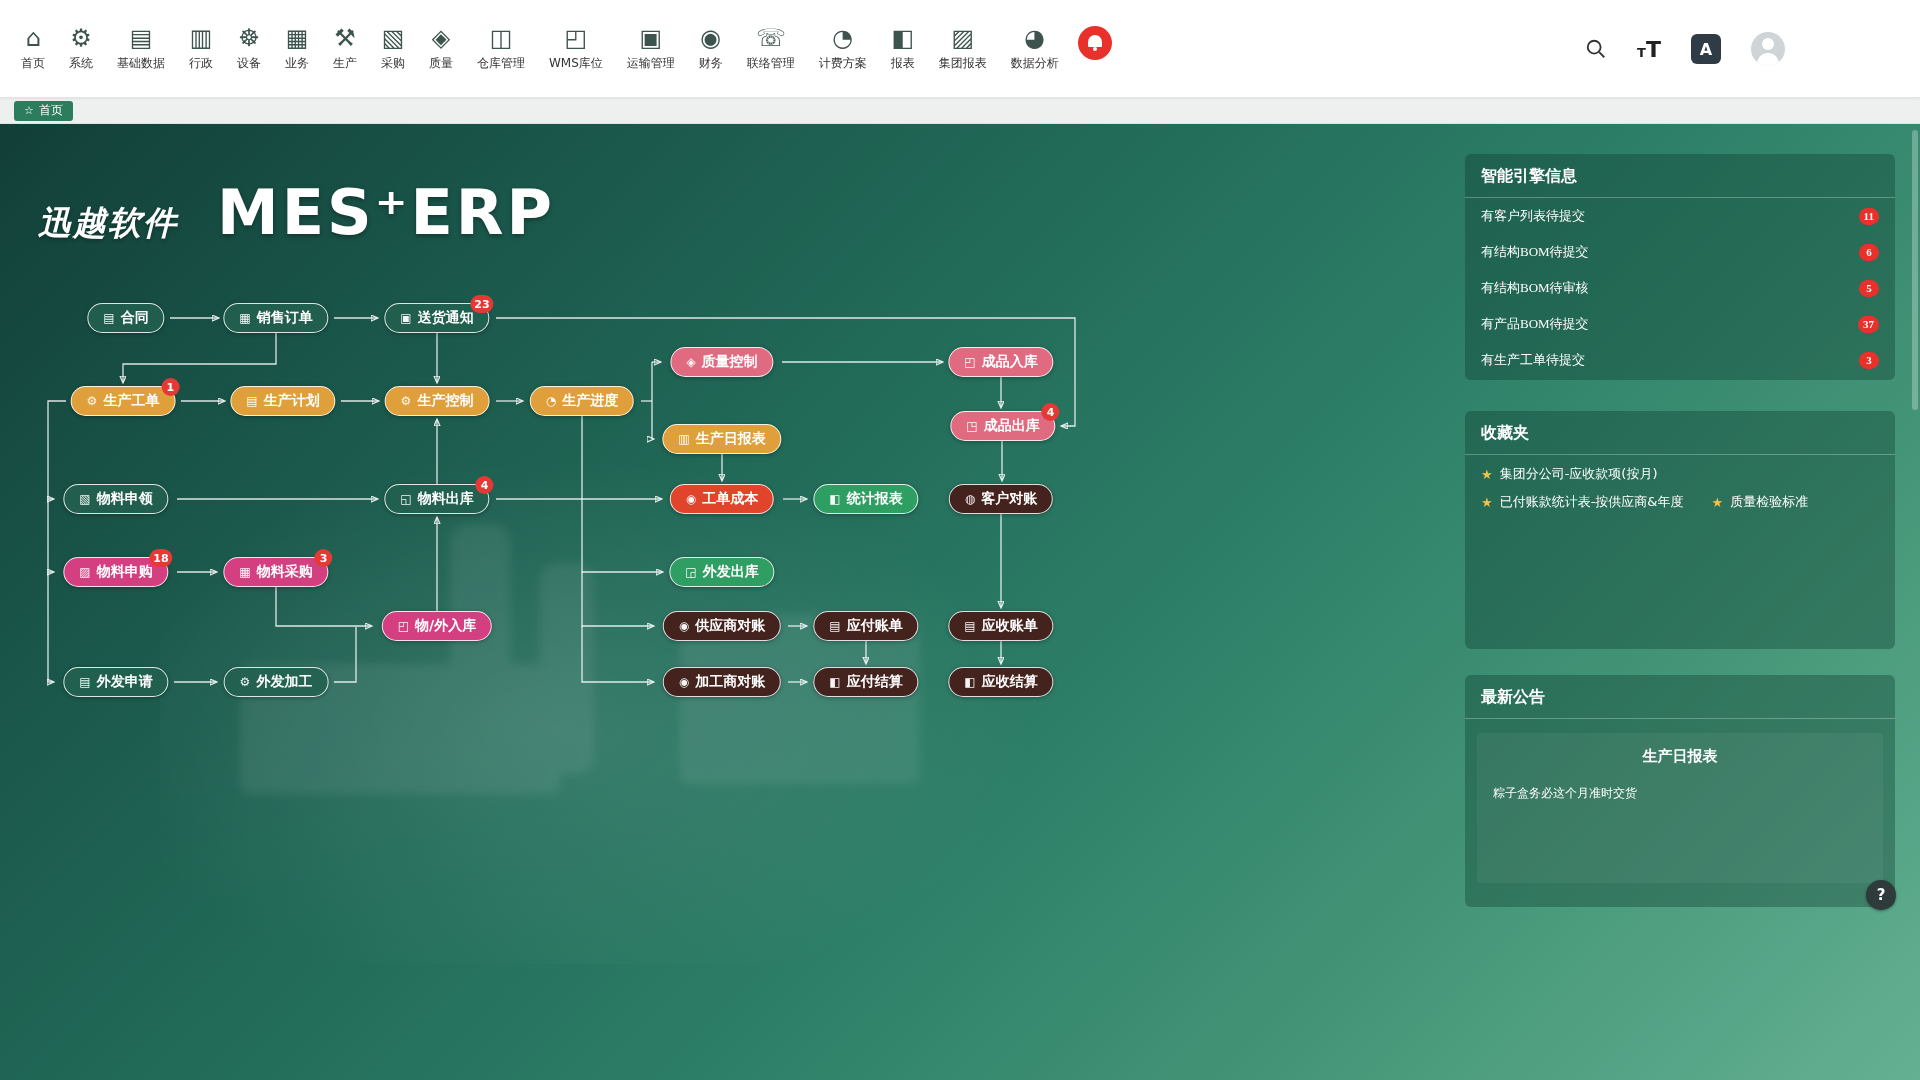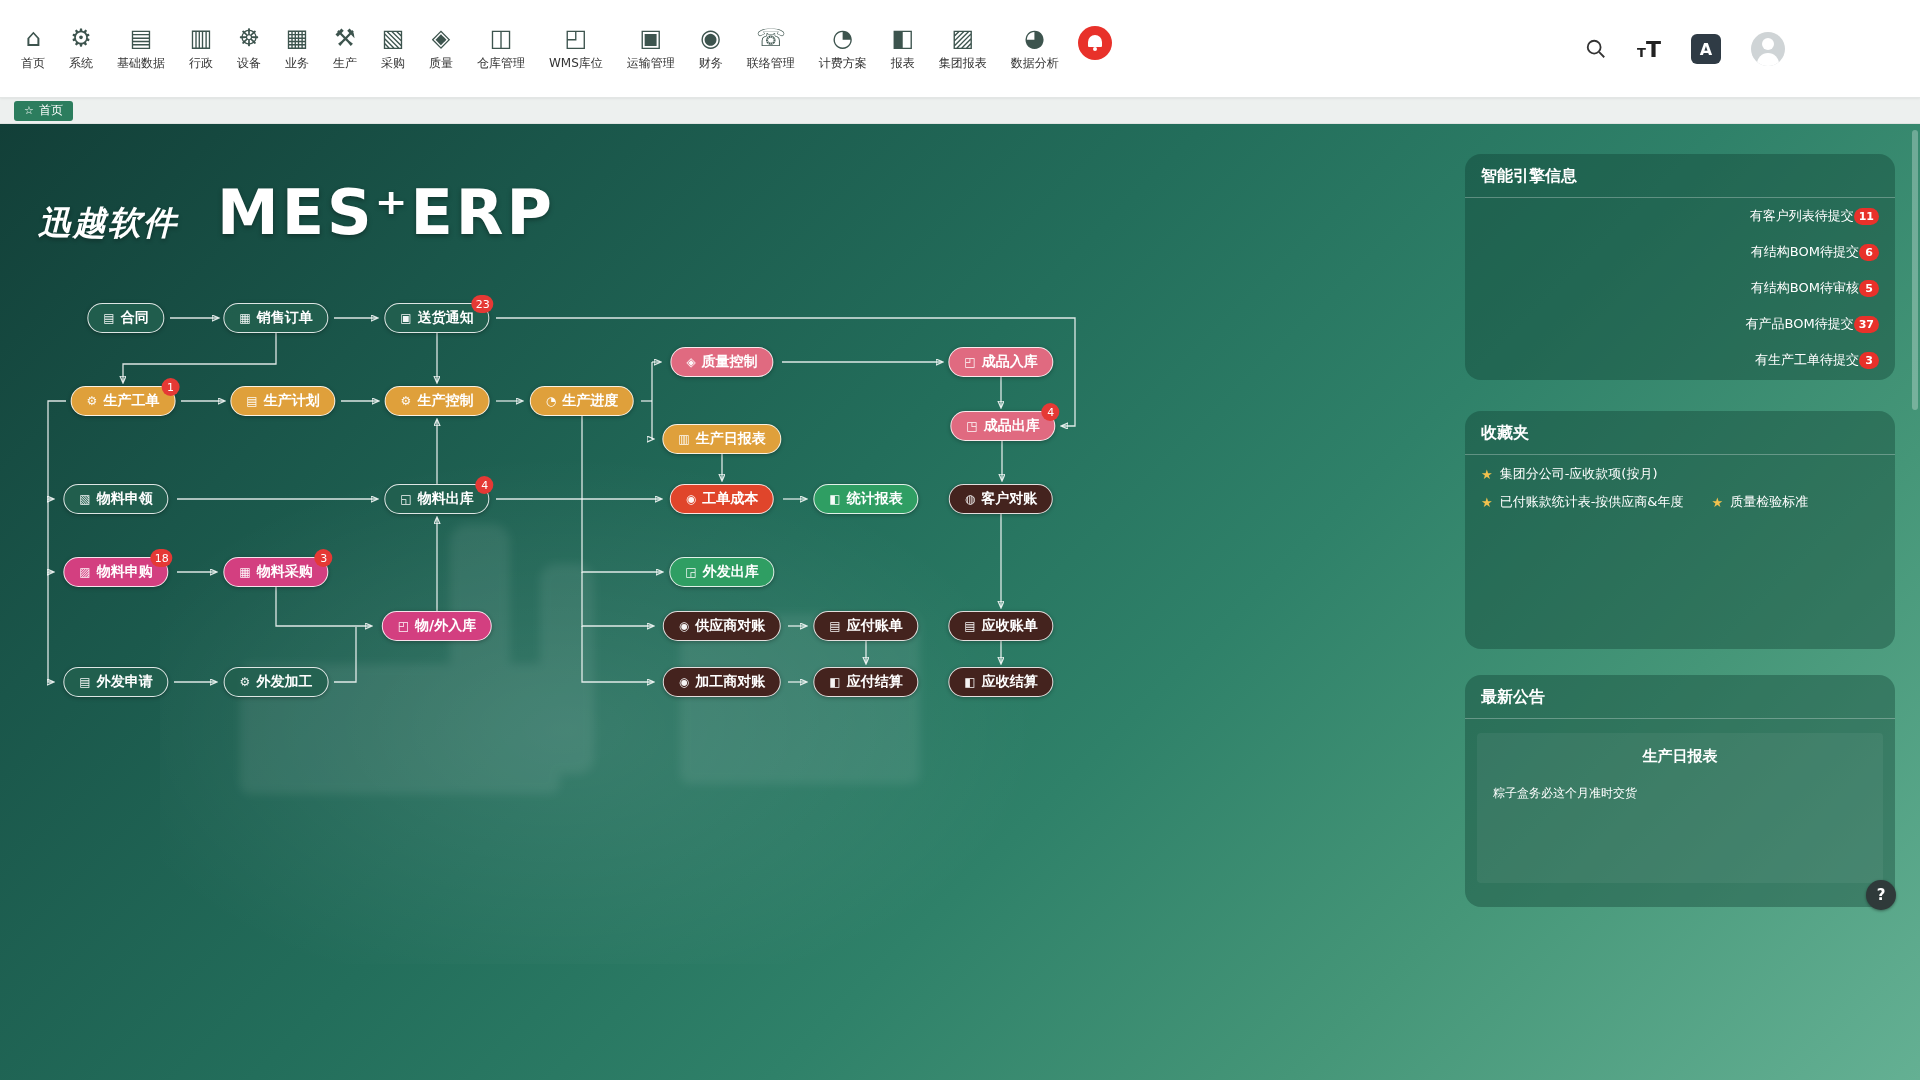--- a/index.html
+++ b/index.html
@@ -45,37 +45,37 @@
   .hero { position:absolute; left:38px; top:52px; display:flex; align-items:baseline; gap:39px; color:#fff; z-index:3; }
   .brand { font-size:33px; font-weight:bold; font-style:italic; letter-spacing:2px; text-shadow:0 2px 4px rgba(0,0,0,.3); }
   .product { font-size:62px; font-weight:bold; letter-spacing:3px; text-shadow:0 2px 5px rgba(0,0,0,.35); }
 
   
   #edges-svg { position:absolute; left:0; top:0; z-index:2; pointer-events:none; }
   #edges-svg path { fill:none; stroke:rgba(255,255,255,.85); stroke-width:1.3; }
   .nodes-layer { position:absolute; left:0; top:0; width:1200px; height:720px; z-index:3; }
   .fc-node { position:absolute; transform:translateX(-50%); height:30px; border-radius:15px; display:inline-flex; align-items:center; gap:6px; padding:0 15px; color:#fff; font-size:14px; font-weight:600; white-space:nowrap; box-shadow:0 1px 4px rgba(0,0,0,.3); border:1px solid rgba(255,255,255,.85); cursor:pointer; }
   .fc-ic { font-size:12px; opacity:.95; }
-  .fc-badge { position:absolute; top:-9px; right:-5px; background:#e53935; color:#fff; min-width:18px; height:18px; border-radius:9px; font-size:11px; font-weight:normal; display:flex; align-items:center; justify-content:center; padding:6px 4px; }
+  .fc-badge { position:absolute; top:-9px; right:-5px; background:#e53935; color:#fff; min-width:18px; height:18px; border-radius:9px; font-size:11px; font-weight:bold; display:flex; align-items:center; justify-content:center; padding:6px 4px; }
   .c-teal    { background:rgba(34,96,78,.88); }
   .c-orange  { background:#dfa03b; }
   .c-rose    { background:#e06a80; }
   .c-red     { background:#e0452b; }
   .c-green   { background:#2f9e63; }
   .c-maroon  { background:#44231e; }
   .c-magenta { background:#d33f80; }
 
   
   .sidebar { position:absolute; right:25px; top:30px; width:430px; z-index:4; color:#fff; }
-  .panel { background:rgba(8,52,42,.34); border-radius:16px; overflow:hidden; }
+  .panel { background:rgba(8,52,42,.34); border-radius:6px; overflow:hidden; }
   .panel-header { font-size:16px; font-weight:bold; padding:12px 16px 10px; border-bottom:1px solid rgba(255,255,255,.28); }
   .panel-se { height:226px; }
   .panel-fav { height:238px; margin-top:31px; }
   .panel-ann { height:232px; margin-top:26px; }
-  .se-row { display:flex; justify-content:flex-end; align-items:center; padding:9px 16px; font-size:13px; cursor:pointer; }
+  .se-row { display:flex; justify-content:space-between; align-items:center; padding:9px 16px; font-size:13px; cursor:pointer;font-family:Liberation Serif, serif; }
   .se-badge { background:#e8312a; color:#fff; min-width:20px; height:17px; border-radius:9px; font-size:11px; font-weight:bold; display:flex; align-items:center; justify-content:center; padding:0 5px; }
   .fav-row { padding:10px 16px 0; display:flex; flex-wrap:wrap; }
   .fav-item { display:inline-flex; align-items:center; gap:7px; margin-right:28px; font-size:13px; cursor:pointer; }
   .fav-star { color:#f2c14e; font-size:13px; }
   .notice-card { margin:14px 12px; background:rgba(255,255,255,.055); border-radius:4px; min-height:150px; padding:14px 16px; cursor:pointer; }
   .notice-title { text-align:center; font-weight:bold; font-size:15px; margin-bottom:18px; }
   .notice-content { font-size:12px; line-height:1.5; }
 
   .help-btn { position:absolute; right:24px; top:756px; width:30px; height:30px; border-radius:50%; background:#2f3a3a; color:#fff; display:flex; align-items:center; justify-content:center; font-size:15px; font-weight:bold; z-index:5; cursor:pointer; box-shadow:0 1px 3px rgba(0,0,0,.4); }
   .scrollbar { position:absolute; right:2px; top:6px; width:6px; height:280px; border-radius:3px; background:rgba(255,255,255,.28); z-index:6; }

